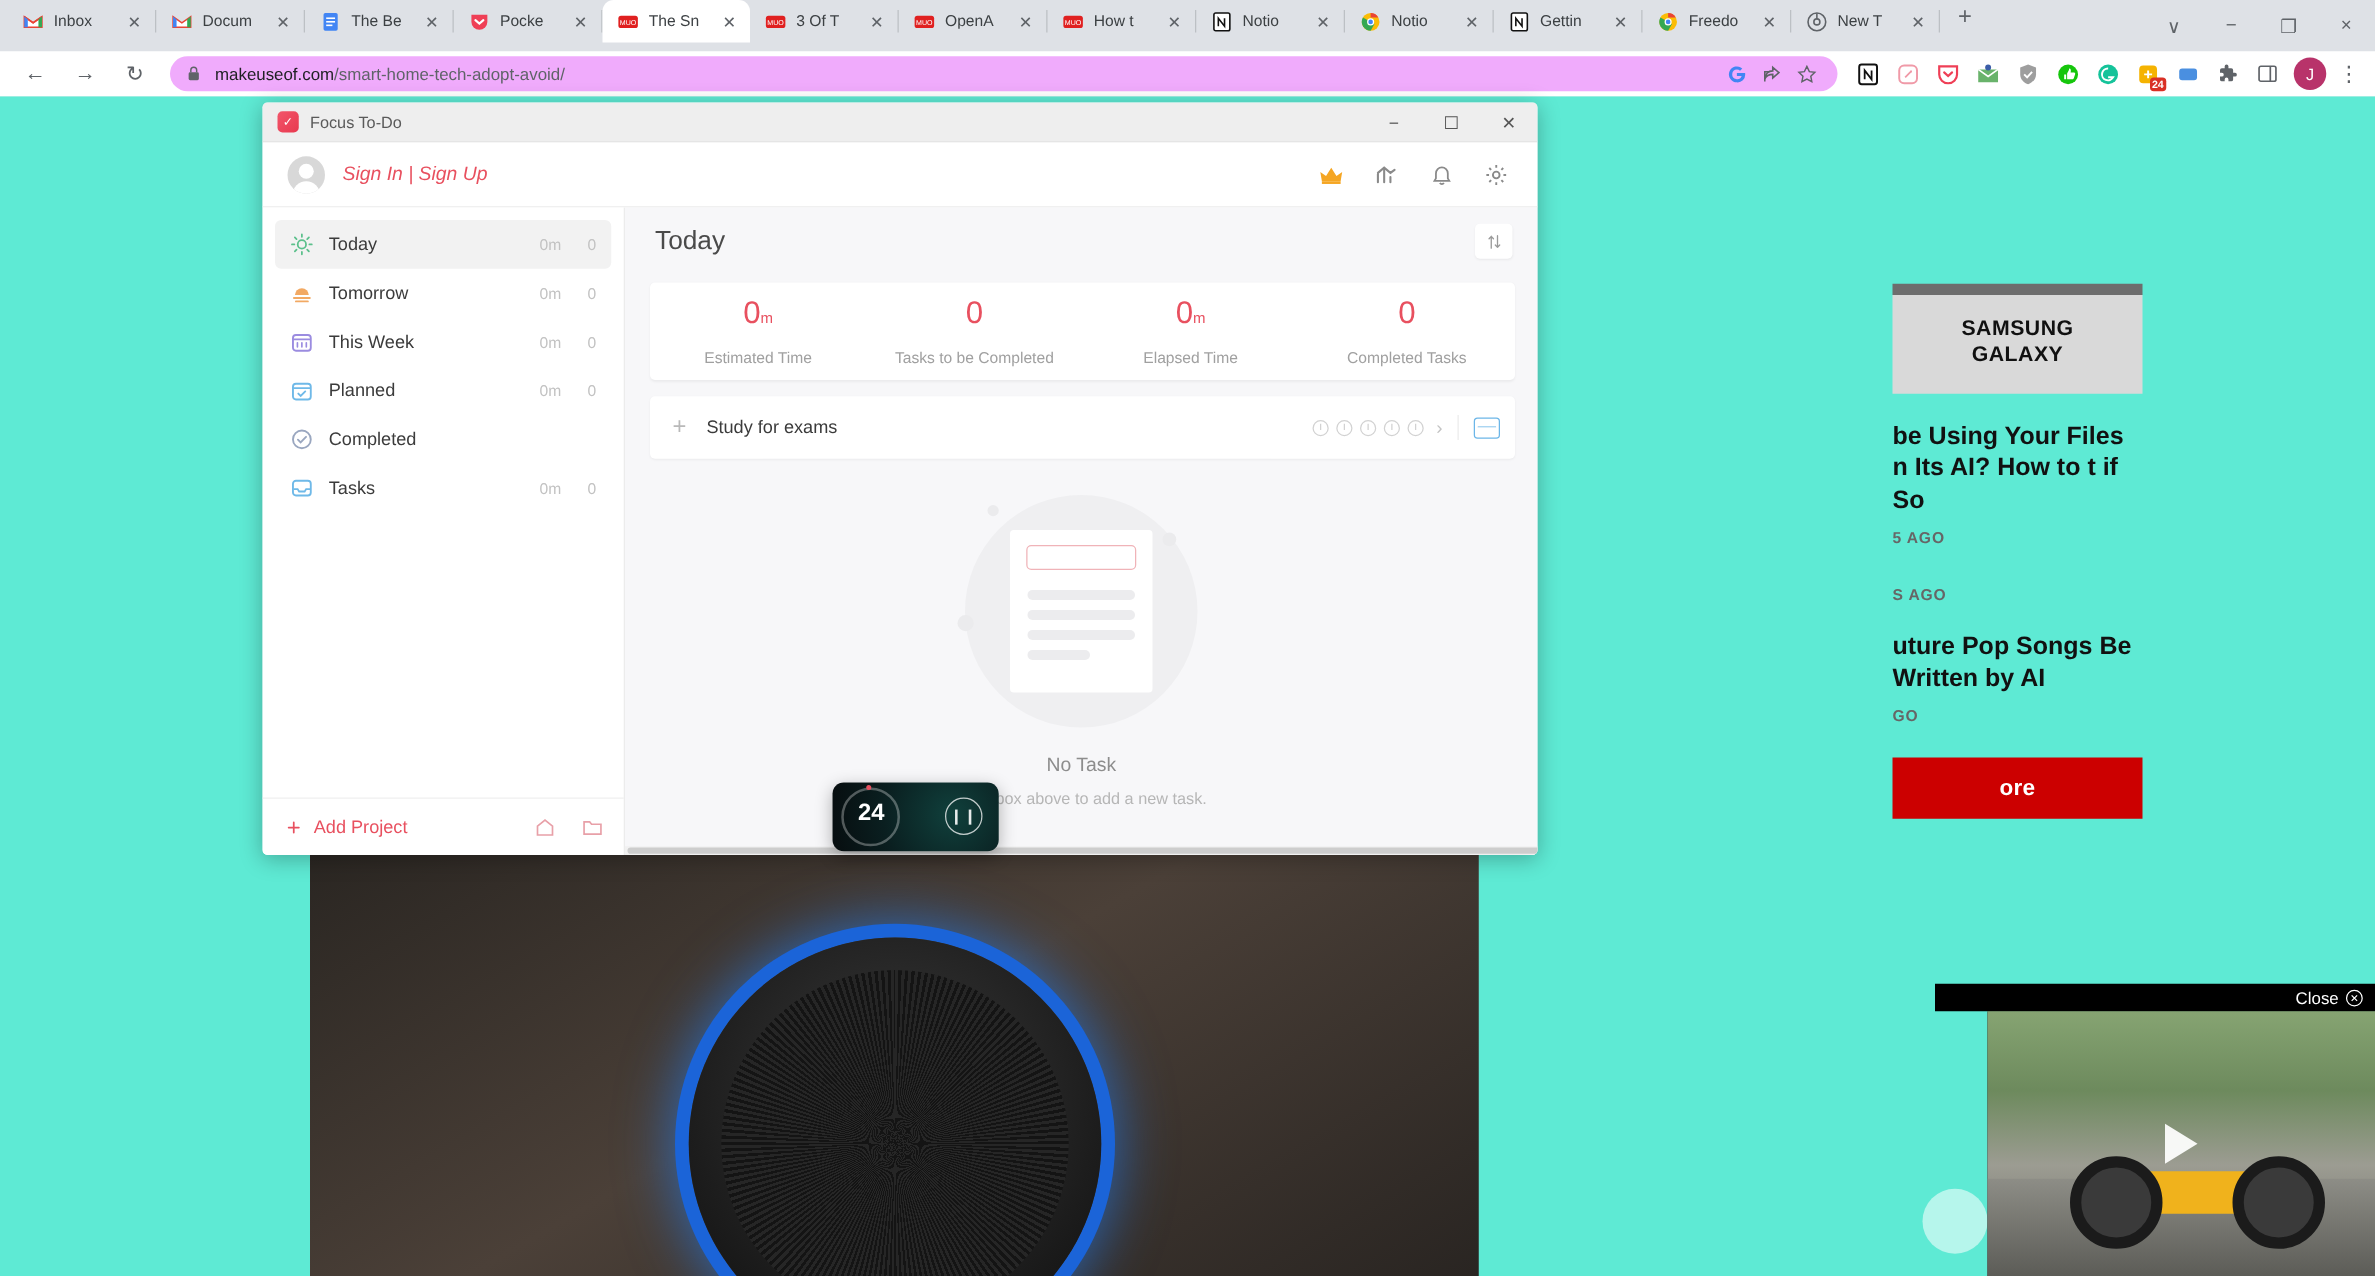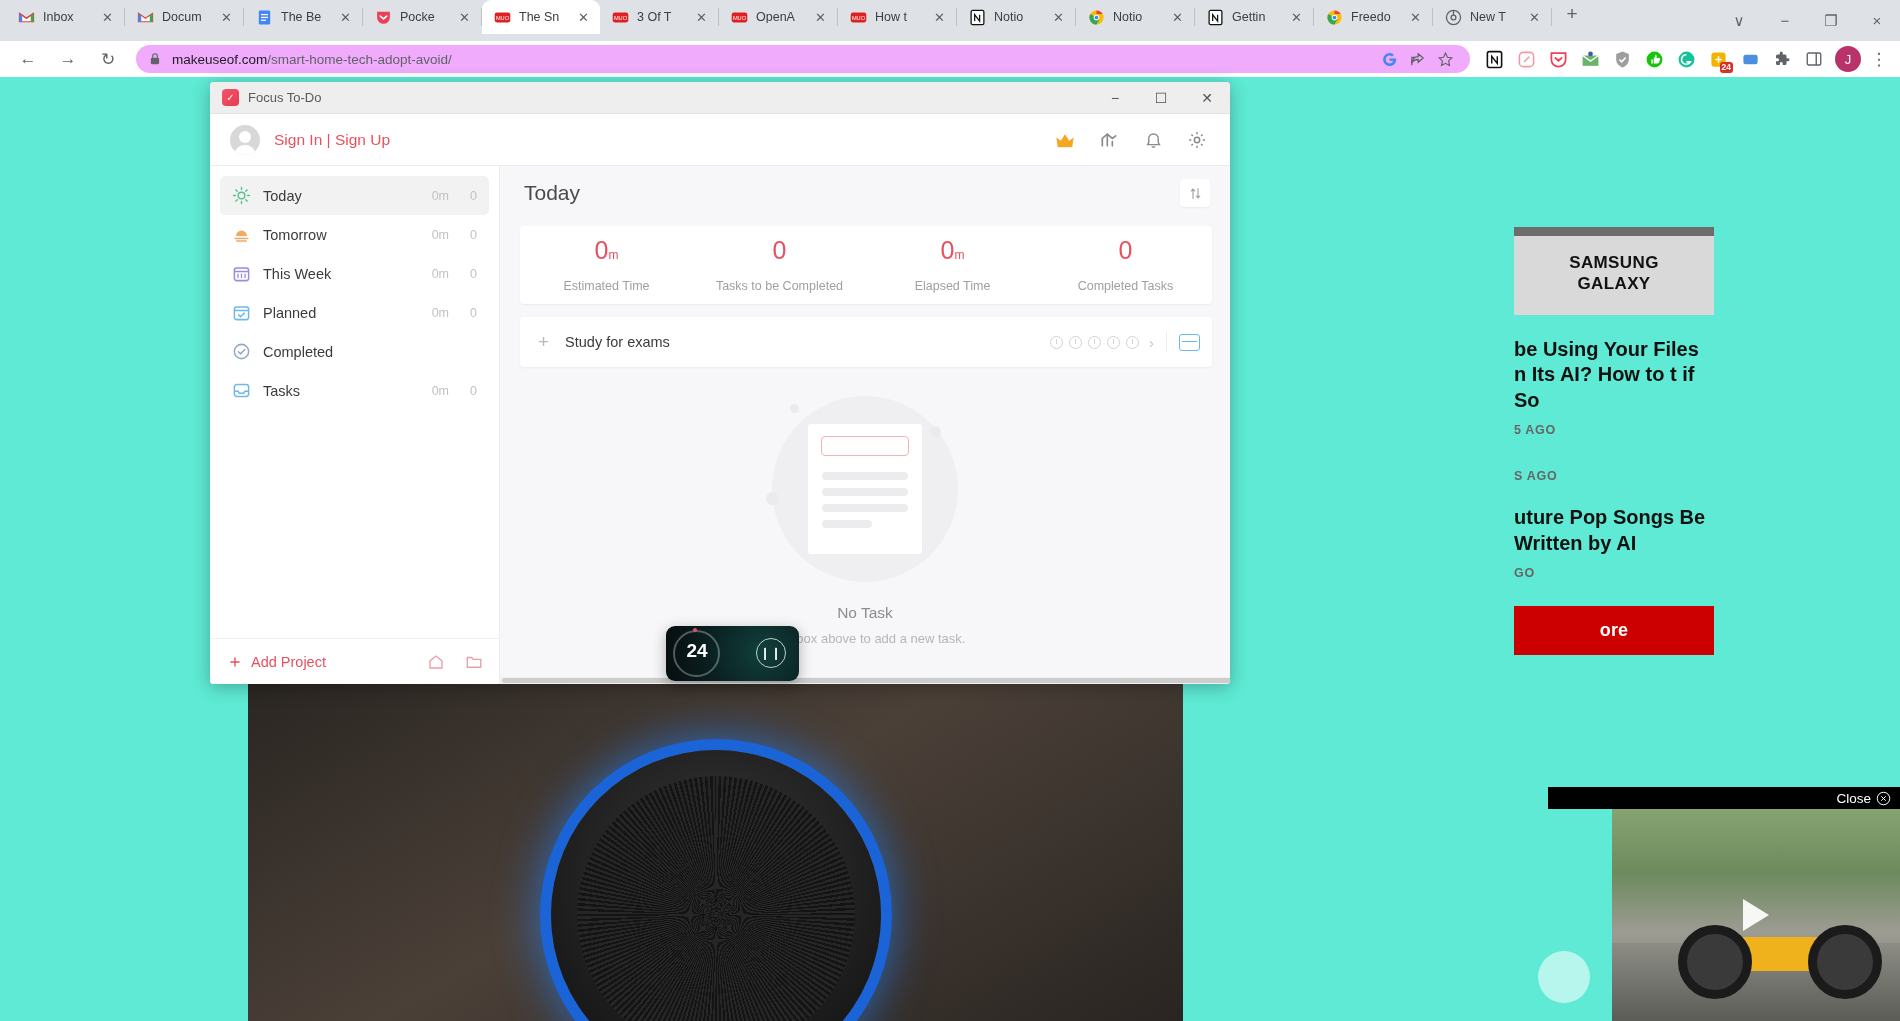--- a/index.html
+++ b/index.html
@@ -128,21 +128,21 @@
   .rail-title { font-size: 20px; font-weight: bold; color: #111; line-height: 1.28; }
   .rail-meta { font-size: 12.5px; color: #666; letter-spacing: .7px;
                margin-top: 10px; font-weight: bold; }
   .rail-more {
     margin-top: 26px; background: #cc0000; color: #fff; font-weight: bold;
     font-size: 18px; text-align: center; padding: 14px 0; letter-spacing: .2px;
   }
 
   
   .vid-overlay {
-    position: absolute; right: 0; bottom: 0; width: 288px; height: 212px;
+    position: absolute; right: 0; bottom: 0; width: 310px; height: 212px;
     background: #000;
   }
   .vid-bar {
     position: absolute; top: -22px; right: 0; width: 352px; height: 22px;
     background: #000; color: #fff; font-size: 13.5px;
     display: flex; align-items: center; justify-content: flex-end;
     gap: 5px; padding-right: 9px;
   }
   .vid-img {
     position: absolute; inset: 0;
@@ -192,21 +192,21 @@
     padding: 0 22px 0 20px; border-bottom: 1px solid #ececec; flex: 0 0 auto;
   }
   .ava {
     width: 30px; height: 30px; border-radius: 50%; background: #d8d8d8;
     margin-right: 14px; position: relative; overflow: hidden; flex: 0 0 auto;
   }
   .ava::before { content:""; position:absolute; left:9px; top:6px; width:12px;
                  height:12px; border-radius:50%; background:#fff; }
   .ava::after { content:""; position:absolute; left:4px; top:20px; width:22px;
                 height:16px; border-radius:11px 11px 0 0; background:#fff; }
-  .signin { font-size: 15.5px; color: #e8505f; }
+  .signin { font-size: 15.5px; color: #e8505f; font-style: italic; }
   .head-icons { margin-left: auto; display: flex; align-items: center; gap: 22px; }
   .hi { width: 22px; height: 22px; display: flex; align-items: center;
         justify-content: center; color: #8a8a8a; }
 
   .appbody { flex: 1 1 auto; display: flex; min-height: 0; }
 
   .sidebar {
     width: 290px; flex: 0 0 auto; background: #fff;
     border-right: 1px solid #ececec; display: flex; flex-direction: column;
     position: relative;

